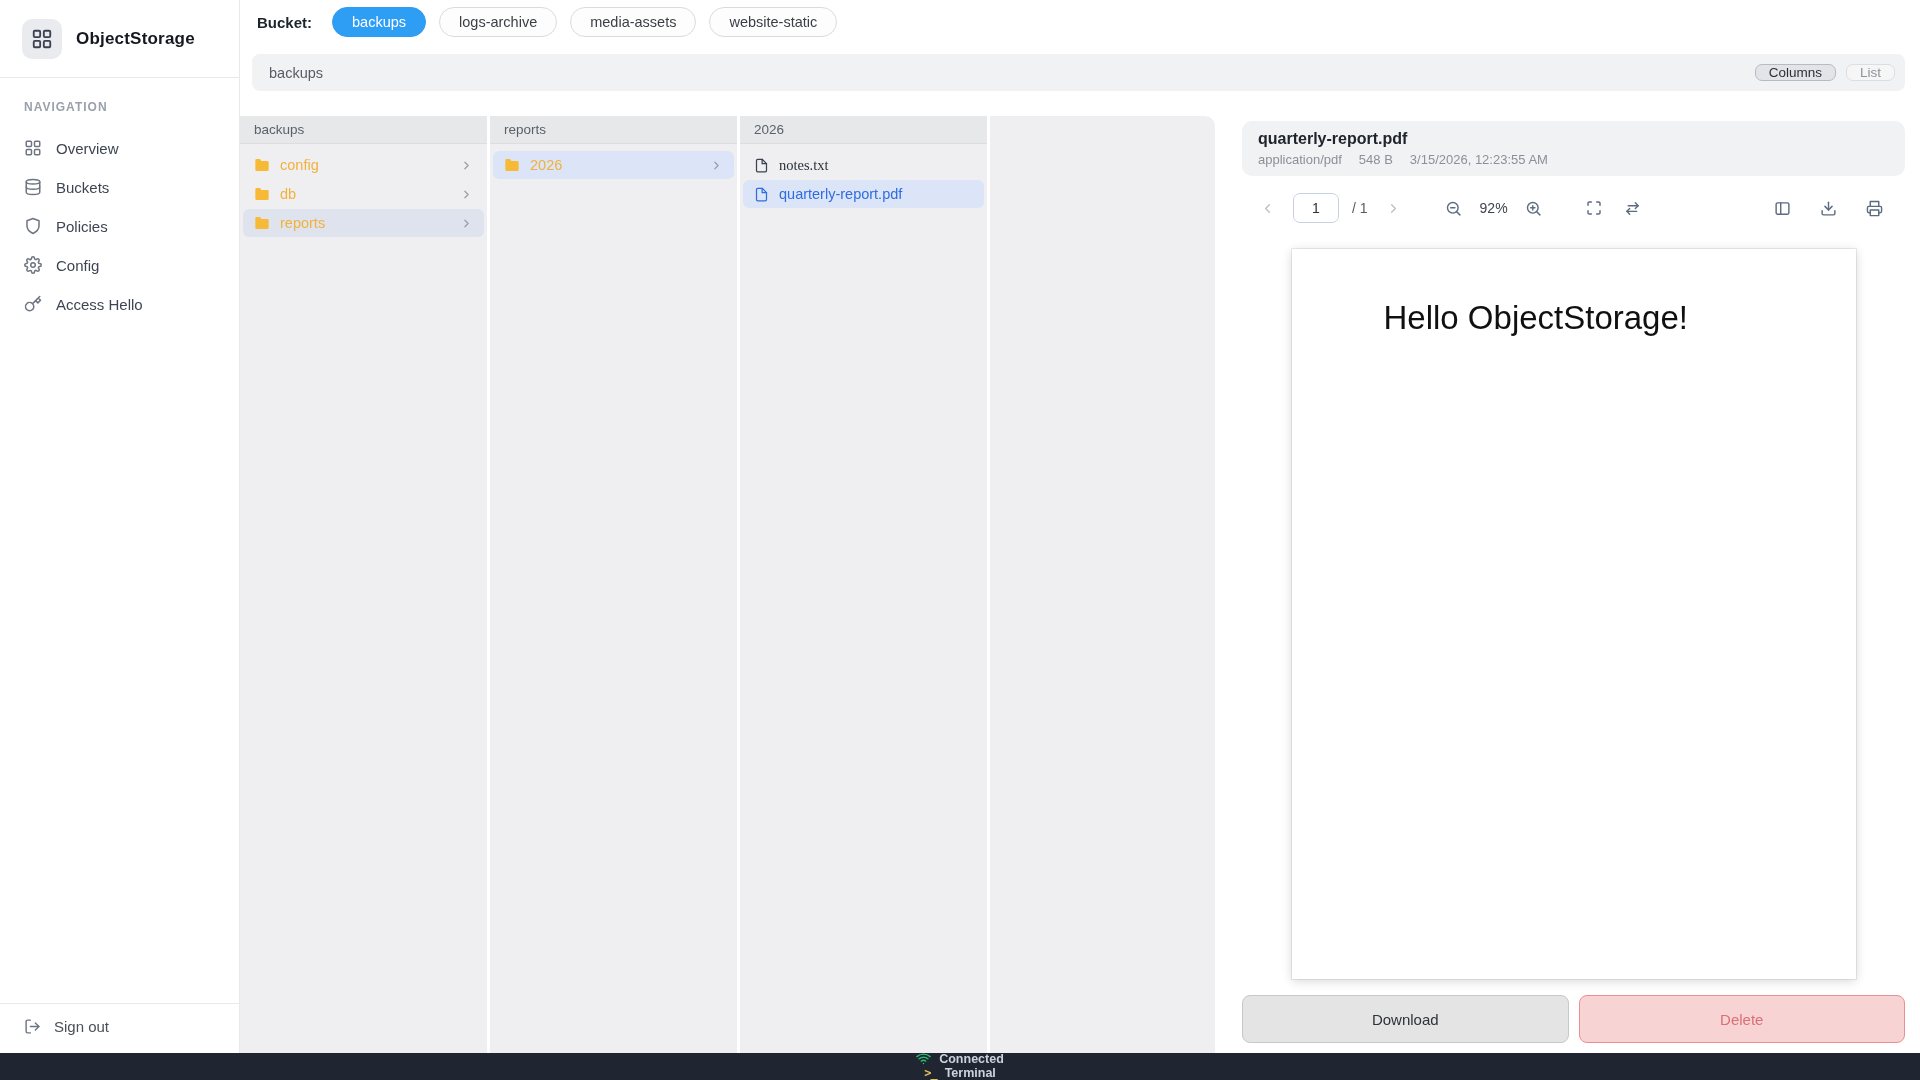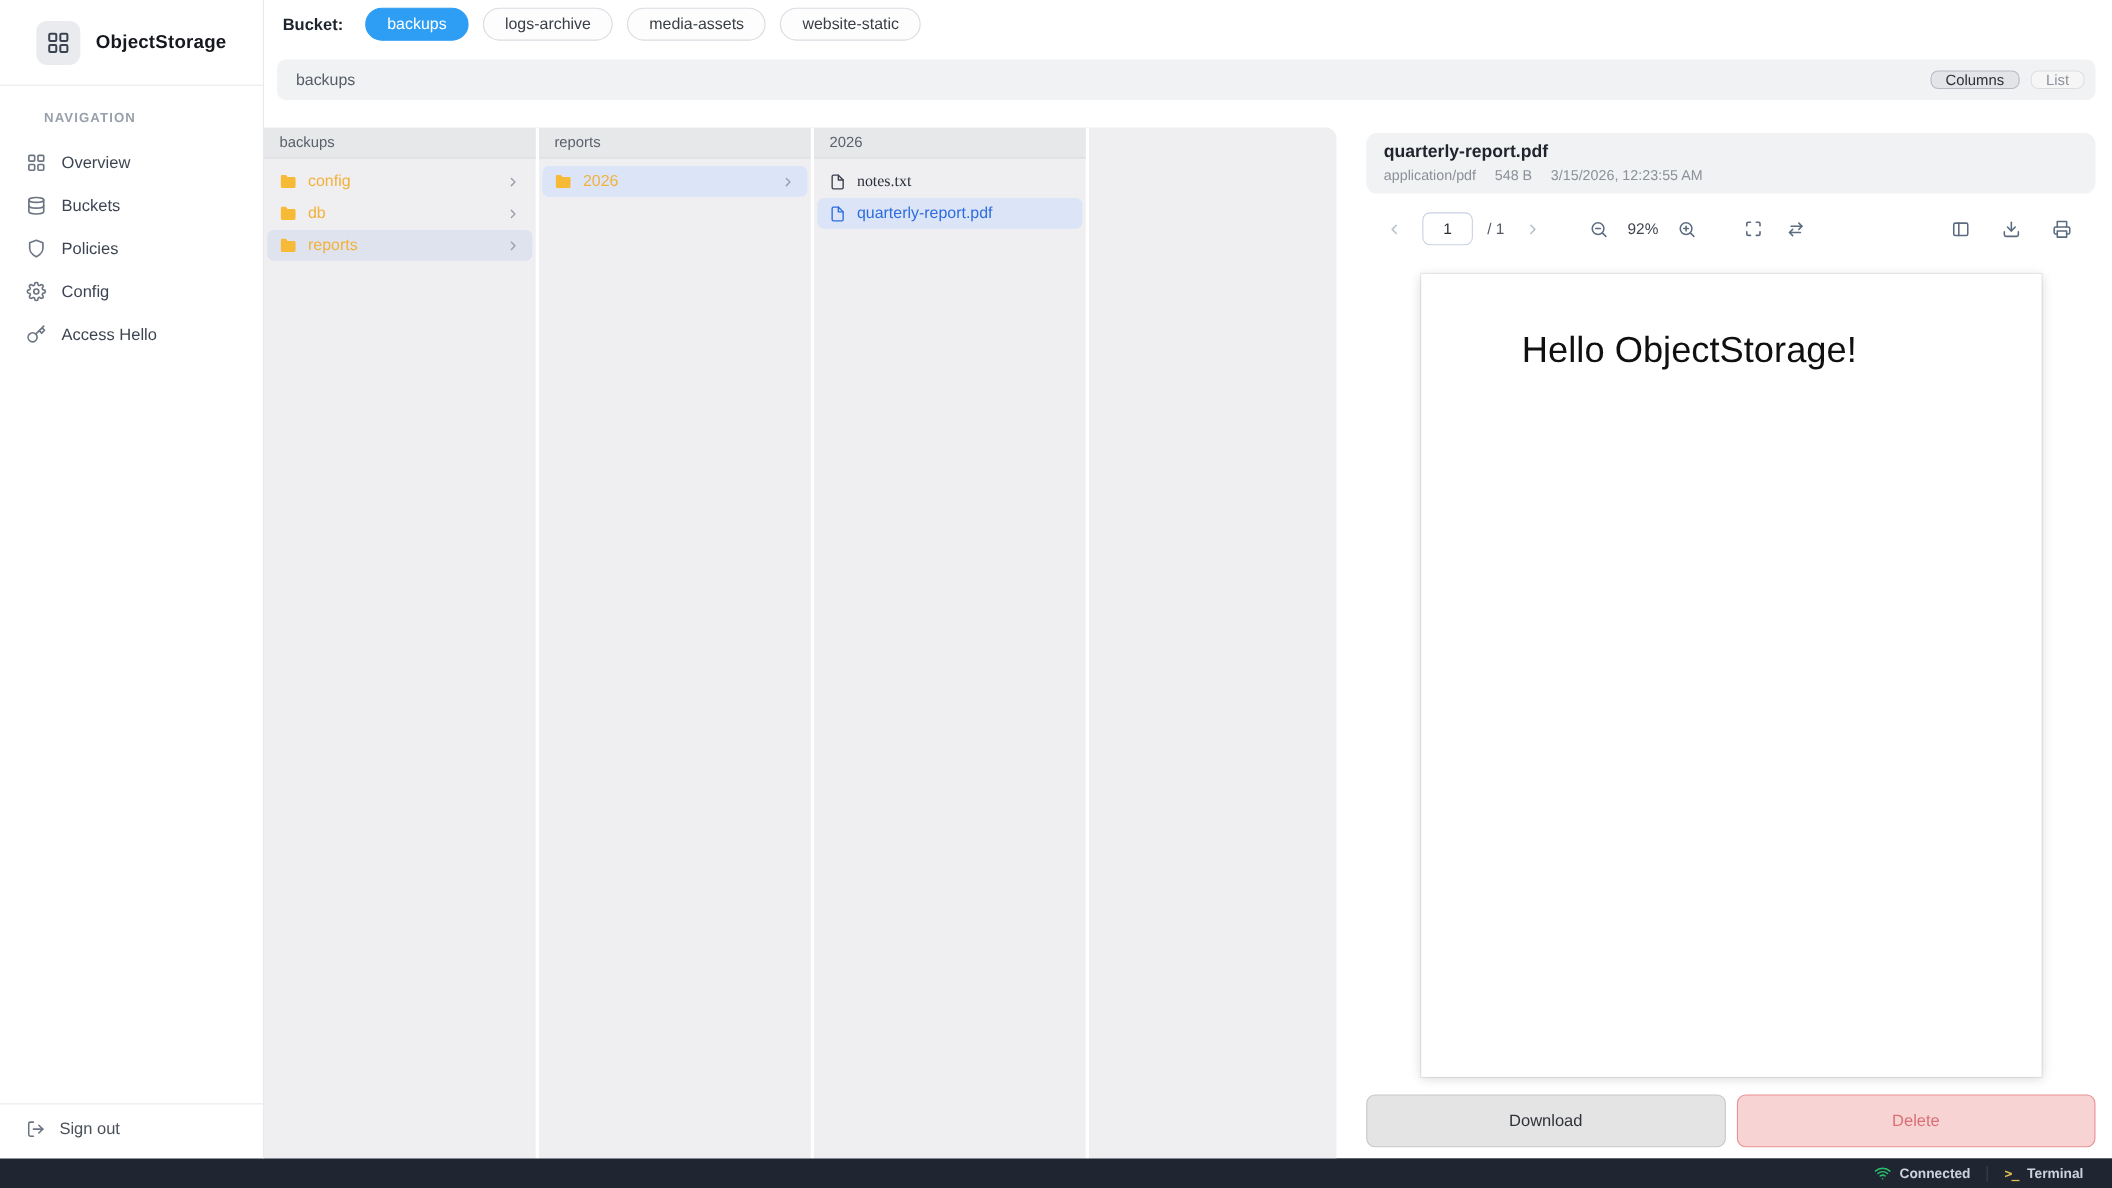--- a/index.html
+++ b/index.html
@@ -3,25 +3,25 @@
 <meta charset="utf-8">
 <style>
   * { box-sizing: border-box; margin: 0; padding: 0; }
   html,body { width:1920px; height:1080px; overflow:hidden; }
   body { font-family:"Liberation Sans", sans-serif; background:#ffffff; color:#1e242e; }
 
   .app { display:flex; height:1053px; }
 
   
   .sidebar { width:240px; min-width:240px; background:#fff; border-right:1px solid #e7e9ec; display:flex; flex-direction:column; }
-  .logo-row { height:78px; display:flex; align-items:center; gap:14px; padding:0 22px; border-bottom:1px solid #e7e9ec;justify-content:center; }
+  .logo-row { height:78px; display:flex; align-items:center; gap:14px; padding:0 22px; border-bottom:1px solid #e7e9ec; }
   .logo-box { width:40px; height:40px; border-radius:10px; background:#e9ebef; display:flex; align-items:center; justify-content:center; color:#3a4150; }
   .logo-title { font-size:17px; font-weight:bold; color:#15181e; letter-spacing:0.2px; }
   .nav-section { padding-top:22px; }
-  .nav-label { font-size:12px; font-weight:bold; color:#99a0ab; letter-spacing:1px; padding:0 40px; margin-bottom:15px; }
+  .nav-label { font-size:12px; font-weight:bold; color:#99a0ab; letter-spacing:1px; padding:0 24px; margin-bottom:15px; }
   .nav-item { height:38px; display:flex; align-items:center; gap:14px; padding:0 16px; margin:0 8px 1px; border-radius:8px; font-size:15px; color:#3e4552; cursor:pointer; }
   .nav-item .nicon { display:flex; color:#6d7582; }
   .nav-item.active { background:#e9eef8; border-left:4px solid #2f7feb; padding-left:12px; font-weight:bold; color:#1c2230; }
   .nav-item.active .nicon { color:#2f7feb; }
   .sidebar-footer { margin-top:auto; border-top:1px solid #e7e9ec; padding:14px 24px 18px; }
   .signout { display:flex; align-items:center; gap:13px; font-size:15px; color:#4a5058; cursor:pointer; }
   .signout .nicon { display:flex; color:#6d7582; }
 
   
   .main { flex:1; display:flex; flex-direction:column; min-width:0; }
@@ -73,21 +73,21 @@
   .pdf-viewer { flex:1; display:flex; justify-content:center; min-height:0; }
   .pdf-page { width:564px; height:730px; margin-top:22px; background:#fff;
               box-shadow:0 0 0 1px rgba(0,0,0,0.07), 0 2px 10px rgba(0,0,0,0.16); position:relative; }
   .pdf-text { position:absolute; left:92px; top:50px; font-size:33px; color:#101010; }
   .preview-actions { display:flex; gap:10px; margin:12px 0 10px; }
   .action-btn { flex:1; height:48px; border-radius:8px; font-size:15px; display:flex; align-items:center; justify-content:center; cursor:pointer; }
   .action-btn.download { background:#e4e4e5; border:1px solid #c6c8ca; color:#2e3238; }
   .action-btn.delete { background:#f7d3d4; border:1.5px solid #ea9093; color:#d97076; }
 
   
-  .statusbar { height:27px; background:#1f2632; display:flex; align-items:center; justify-content:flex-end; padding:0 26px; }
+  .statusbar { height:27px; background:#1f2632; display:flex; align-items:center; justify-content:flex-end; padding:0 26px;flex-direction:column; }
   .status-item { display:flex; align-items:center; gap:8px; color:#cdd3dc; font-size:12.5px; font-weight:bold; cursor:pointer; }
   .status-div { width:1px; height:14px; background:#39424f; margin:0 15px; }
   .wifi-ic { color:#29c06c; display:flex; }
   .prompt-glyph { font-family:"DejaVu Sans Mono", monospace; color:#e3c152; font-weight:bold; font-size:12px; letter-spacing:-1px; }
 
   svg { display:block; }
 </style>
 </head>
 <body>
 

